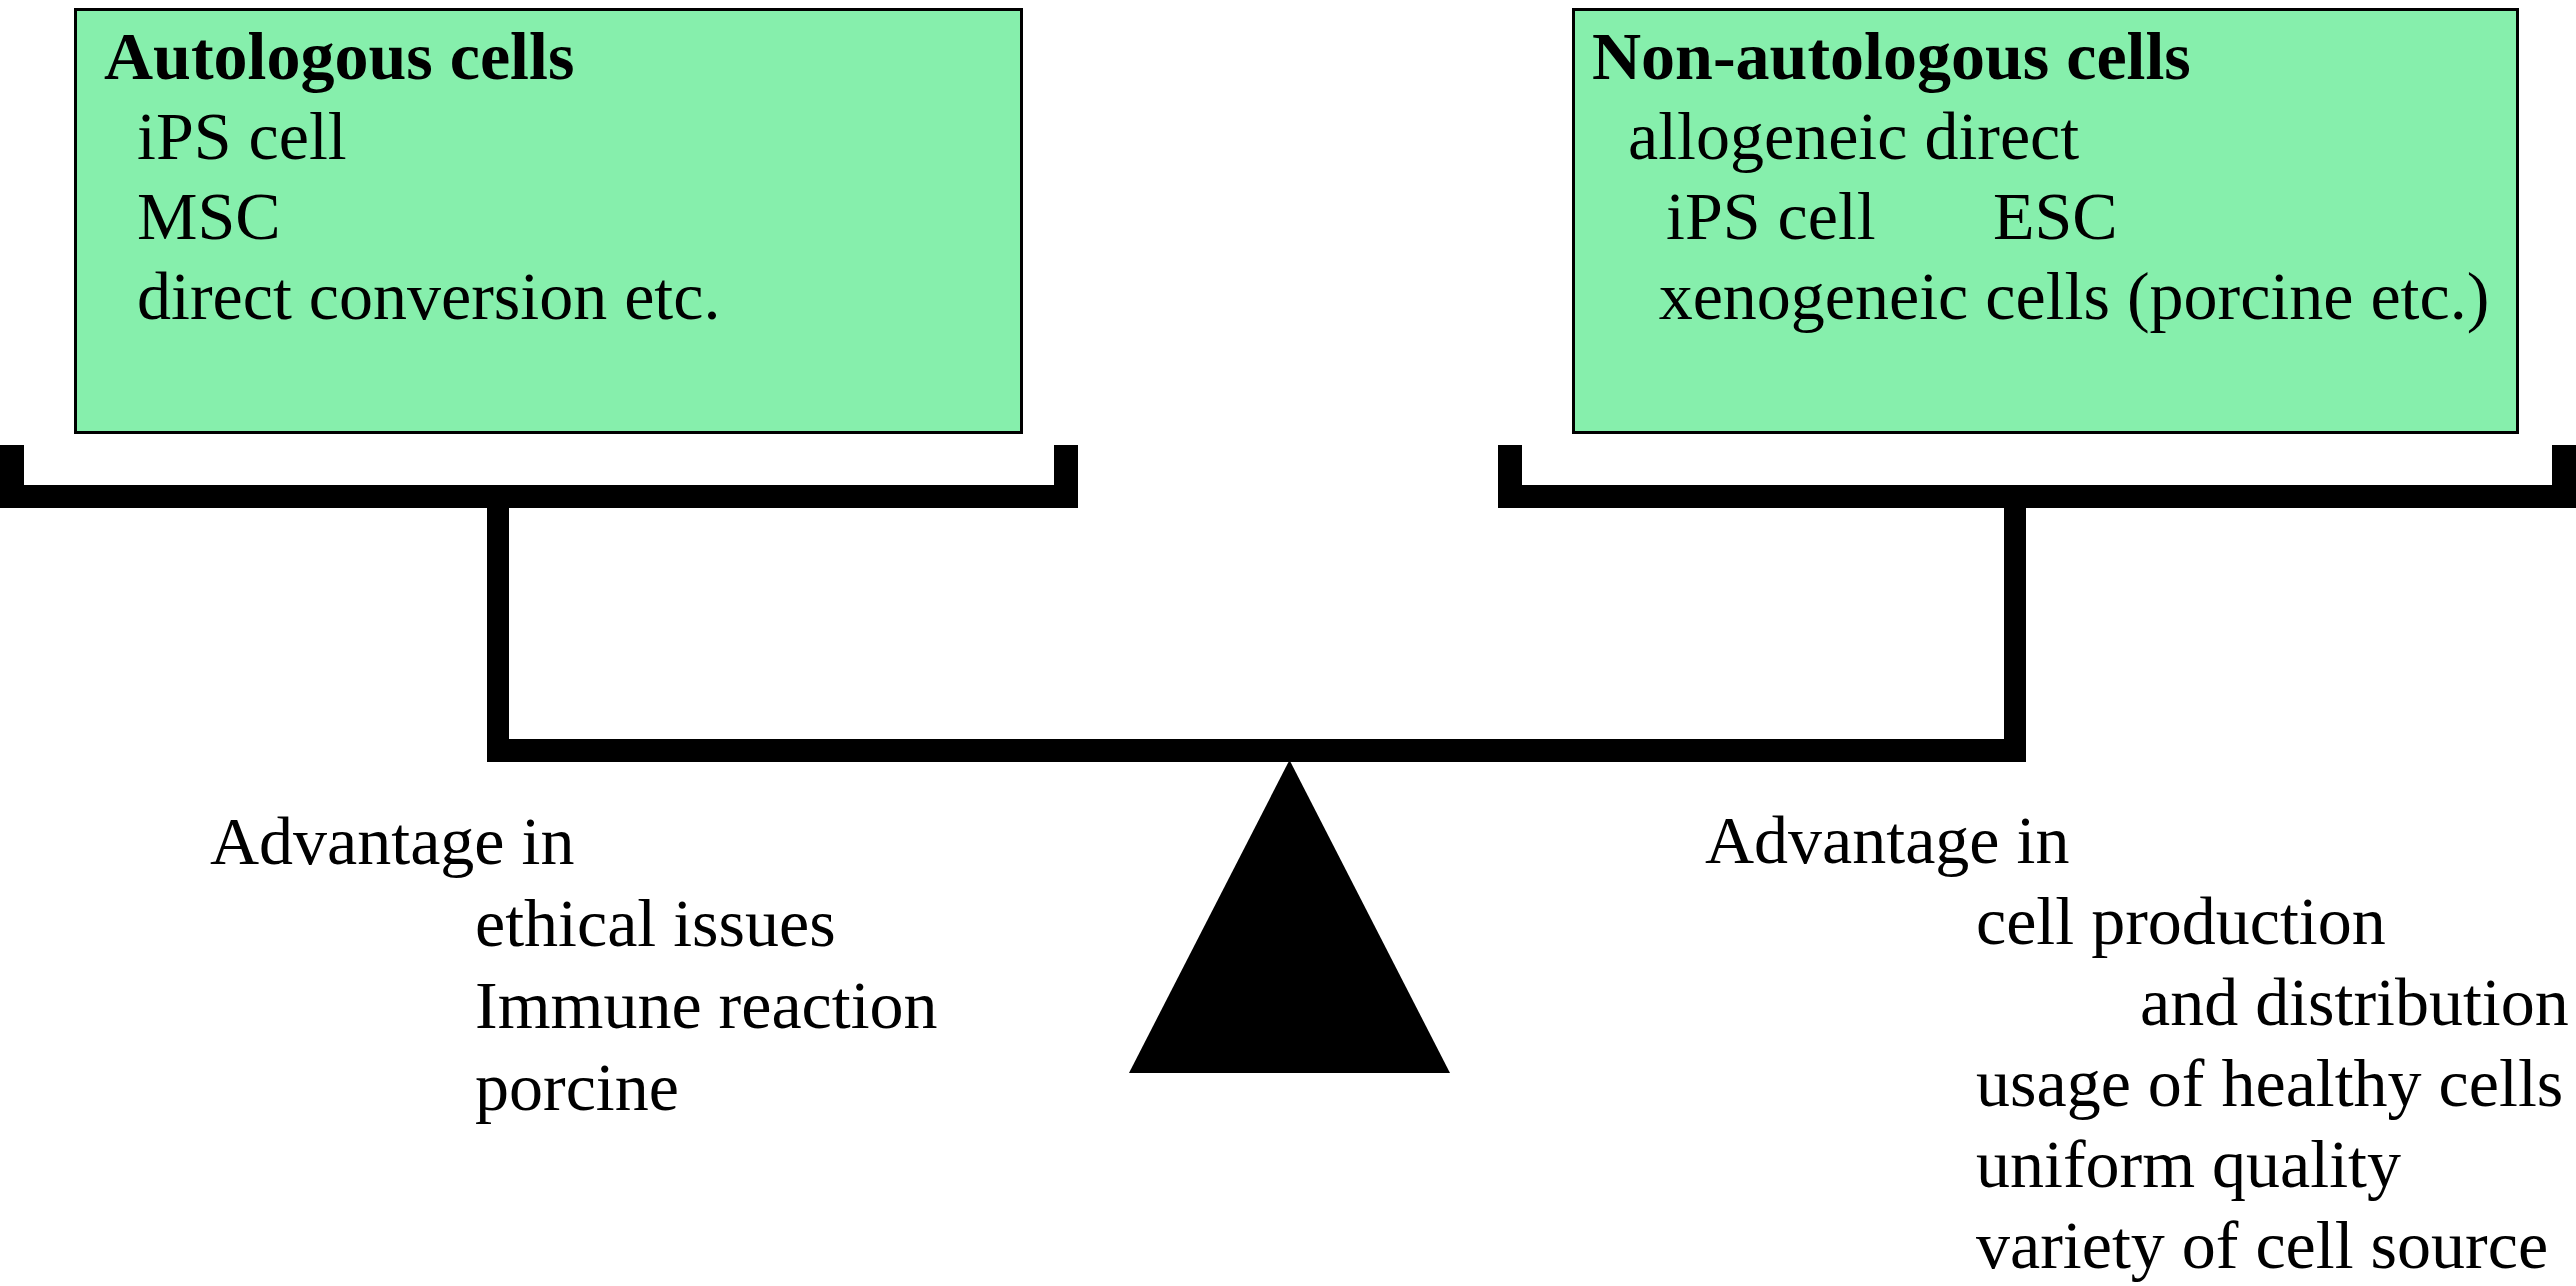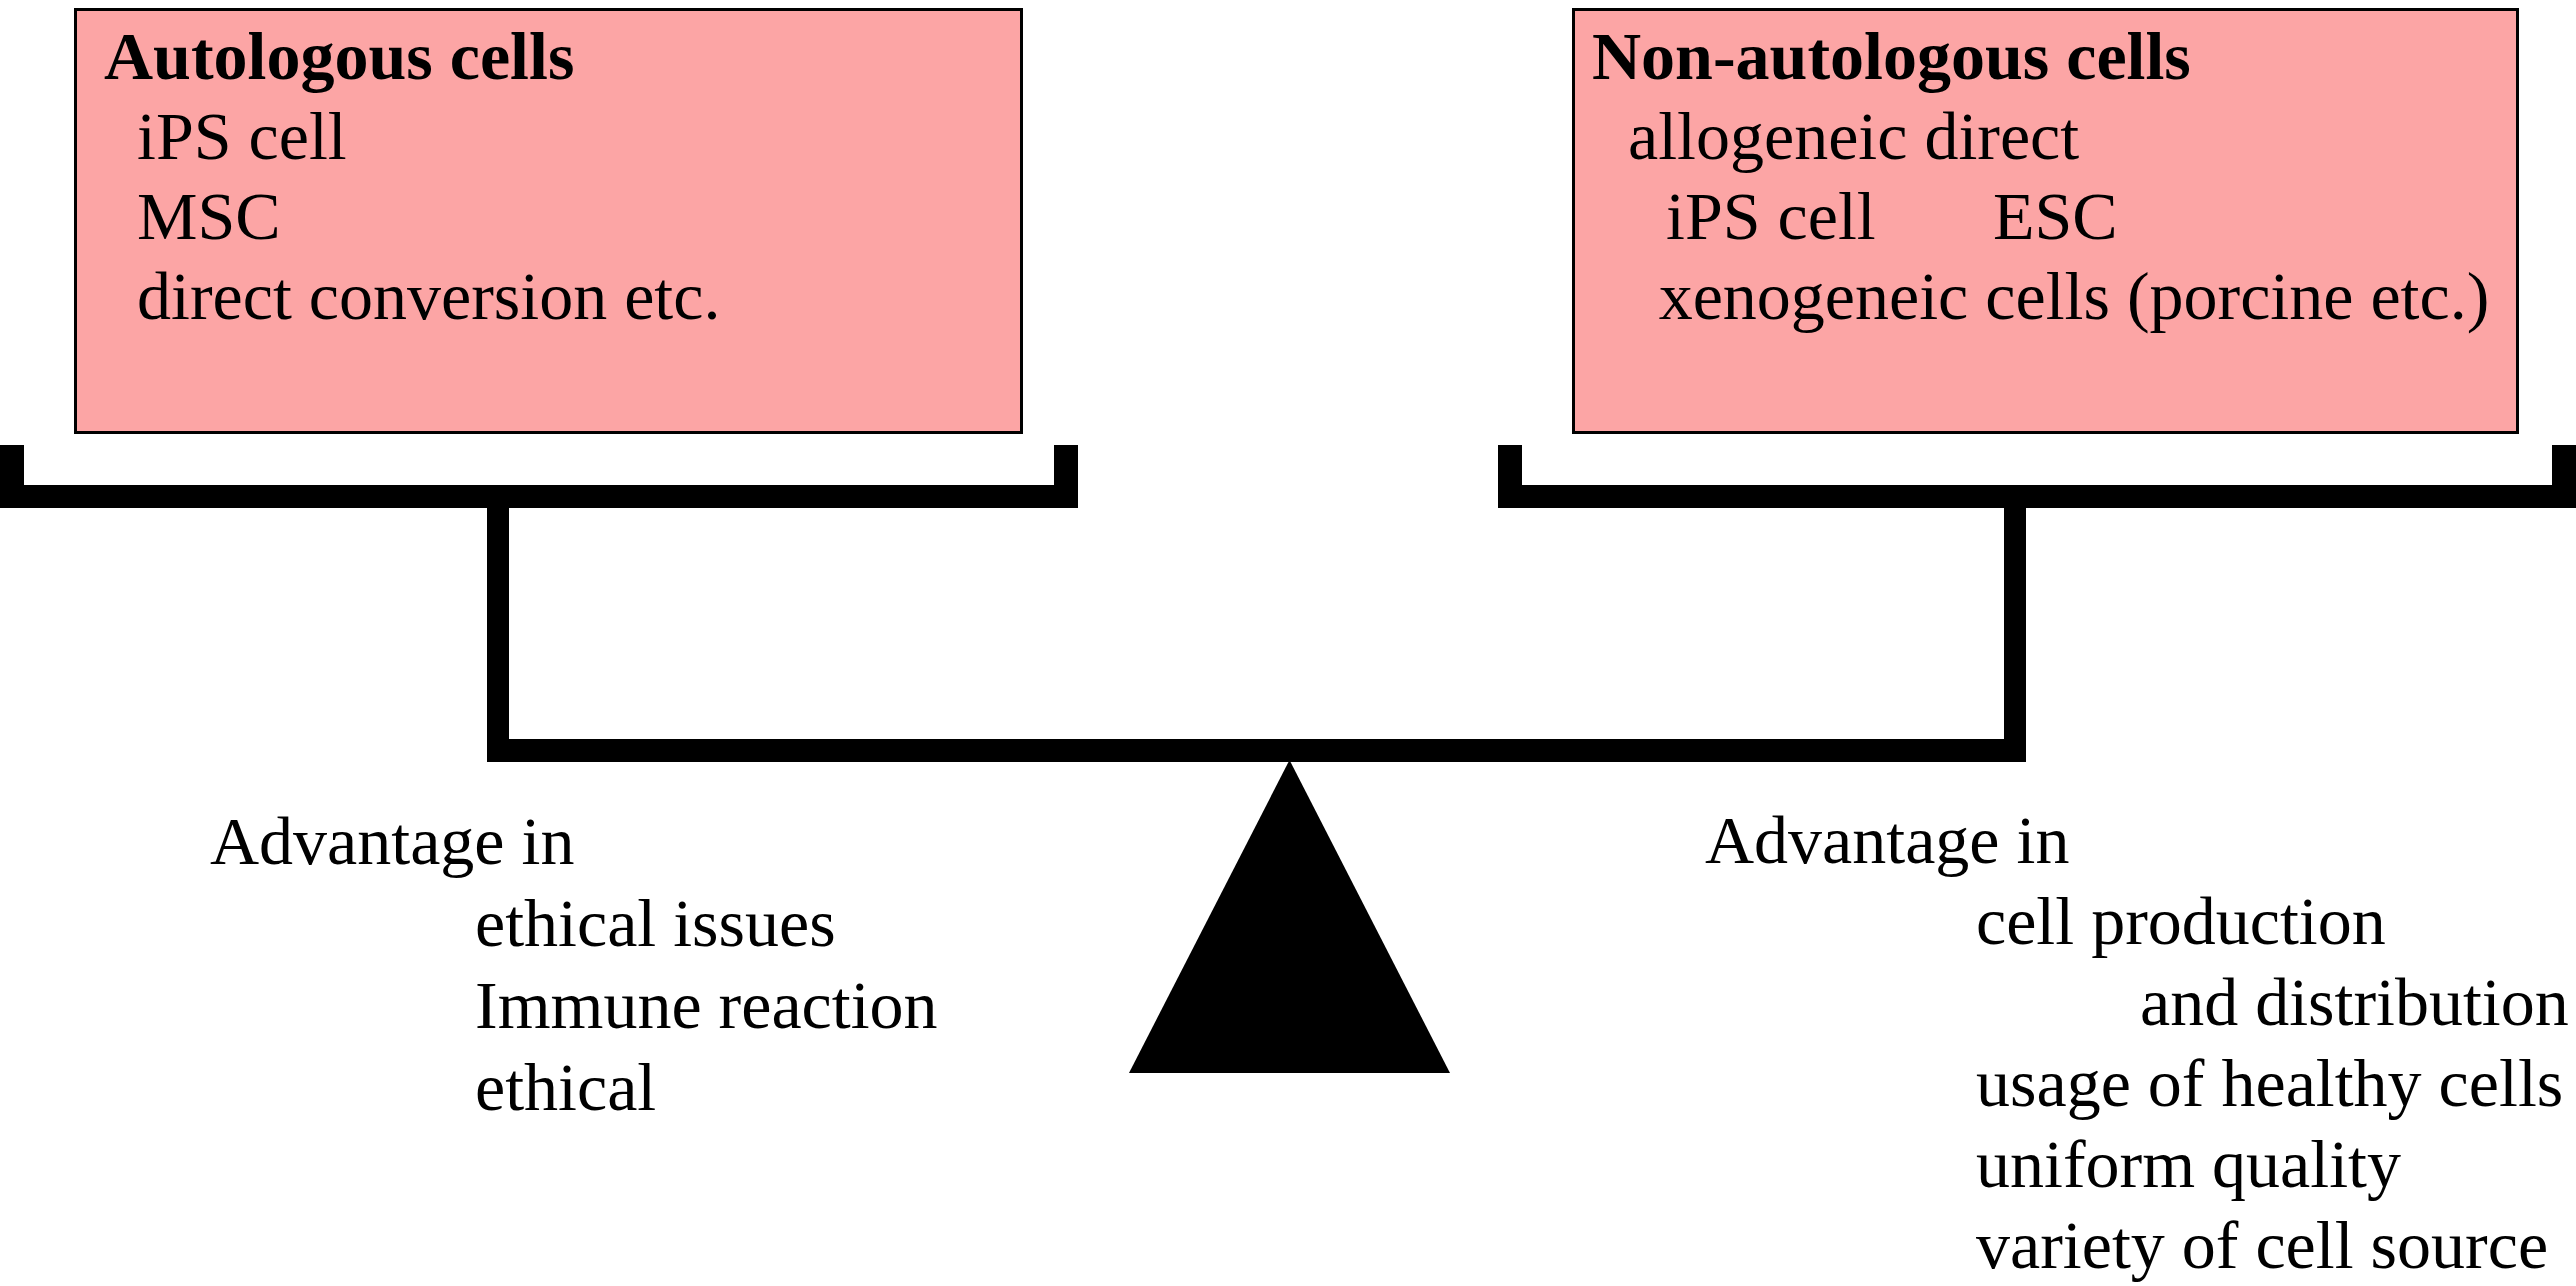--- a/index.html
+++ b/index.html
@@ -15,21 +15,21 @@
     overflow: hidden;
     font-family: "Liberation Serif", "DejaVu Serif", serif;
     color: #000000;
   }
   .abs { position: absolute; }
 
   
   .cellbox {
     box-sizing: border-box;
     border: 3.8px solid #000000;
-    background: #fca5a5;
+    background: #86efac;
     font-size: 68px;
     line-height: 80px;
     padding-top: 5.7px;
     white-space: nowrap;
   }
   #left-box  { left: 74px;   top: 7.6px; width: 949px; height: 426px; }
   #right-box { left: 1572px; top: 7.6px; width: 947px; height: 426px; }
   .box-title { font-weight: 700; }
   #left-box  .box-title { padding-left: 27px; }
   #left-box  .box-item  { padding-left: 60px; }
@@ -97,21 +97,21 @@
   <div class="abs ink" id="right-tray-cap-right"></div>
   <div class="abs ink" id="left-post"></div>
   <div class="abs ink" id="right-post"></div>
   <div class="abs ink" id="beam"></div>
   <div class="abs" id="fulcrum"></div>
 
   <div class="abs annotation" id="left-annotation">
     <div>Advantage in</div>
     <div class="ann-item">ethical issues</div>
     <div class="ann-item">Immune reaction</div>
-    <div class="ann-item">ethical</div>
+    <div class="ann-item">porcine</div>
   </div>
 
   <div class="abs annotation" id="right-annotation">
     <div>Advantage in</div>
     <div class="ann-item">cell production</div>
     <div class="ann-item ann-item-deep">and distribution</div>
     <div class="ann-item">usage of healthy cells</div>
     <div class="ann-item">uniform quality</div>
     <div class="ann-item">variety of cell source</div>
   </div>

